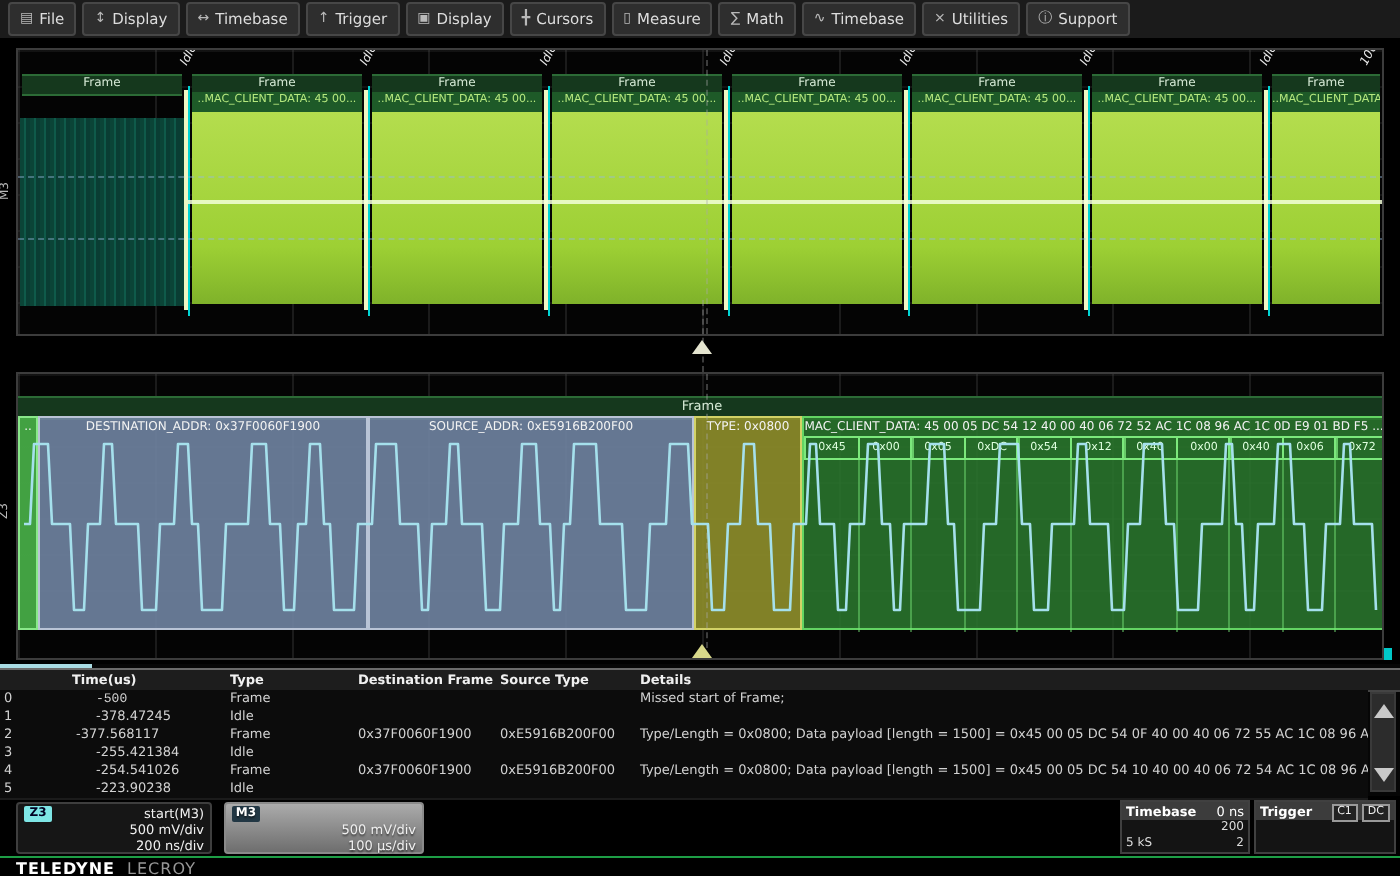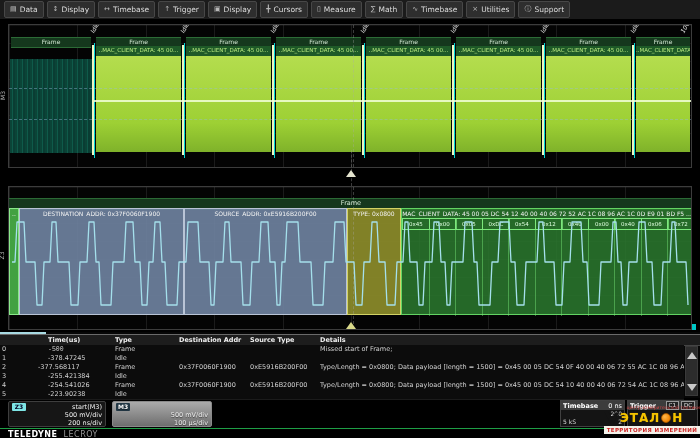--- a/index.html
+++ b/index.html
@@ -94,21 +94,21 @@
              line-height:8px;letter-spacing:.4px;white-space:nowrap;}
   .cyantick{position:absolute;background:#00c8c8;}
 </style>
 </head>
 <body>
 
 <div id="app">
   <div id="menubar">
       <div class="mbtn">
         <span class="ic">▤</span>
-        <span>Data</span>
+        <span>File</span>
       </div>
       <div class="mbtn">
         <span class="ic">↕</span>
         <span>Display</span>
       </div>
       <div class="mbtn">
         <span class="ic">↔</span>
         <span>Timebase</span>
       </div>
       <div class="mbtn">
@@ -243,23 +243,23 @@
   <span class="vlabel" style="left:-2px;top:252px">Z3</span>
   <svg id="wave" width="684" height="144" viewBox="0 0 684 144">
     <path id="wavepath" fill="none" stroke="#a5e0ec" stroke-width="1.3" stroke-linejoin="round" d="M4,76 L7,76 L9,36 L16,36 L18,76 L27,76 L29,119 L34,119 L36,76 L42,76 L44,36 L48,36 L50,76 L61,76 L63,119 L70,119 L72,76 L79,76 L81,36 L86,36 L88,76 L91,76 L93,119 L103,119 L105,76 L116,76 L118,36 L125,36 L127,76 L132,76 L134,119 L139,119 L141,76 L145,76 L147,36 L152,36 L154,76 L157,76 L159,119 L169,119 L171,76 L178,76 L180,36 L190,36 L192,76 L201,76 L203,119 L206,119 L208,76 L215,76 L217,36 L221,36 L223,76 L233,76 L235,119 L242,119 L244,76 L251,76 L253,36 L260,36 L262,76 L267,76 L269,119 L272,119 L274,76 L277,76 L279,36 L290,36 L292,76 L303,76 L305,119 L315,119 L317,76 L325,76 L327,36 L336,36 L338,76 L346,76 L348,119 L354,119 L356,76 L362,76 L364,36 L369,36 L371,76 L377,76 L379,119 L387,119 L389,76 L395,76 L397,36 L400,36 L402,76 L409,76 L411,119 L415,119 L417,76 L424,76 L426,36 L431,36 L433,76 L437,76 L439,119 L442,119 L444,76 L455,76 L457,36 L464,36 L466,76 L469,76 L471,119 L482,119 L484,76 L490,76 L492,36 L501,36 L503,76 L507,76 L509,119 L516,119 L518,76 L529,76 L531,36 L535,36 L537,76 L546,76 L548,119 L554,119 L556,76 L562,76 L564,36 L573,36 L575,76 L579,76 L581,119 L591,119 L593,76 L603,76 L605,36 L608,36 L610,76 L613,76 L615,119 L619,119 L621,76 L629,76 L631,36 L637,36 L639,76 L644,76 L646,119 L653,119 L655,76 L662,76 L664,36 L667,36 L669,76 L678,76 L680,119"></path>
   </svg>
   <div class="trig" style="left:346px;top:322px;border-bottom:7px solid #d8d88a"></div>
   <div class="cyantick" style="left:692px;top:324px;width:4px;height:6px"></div>
 
   <div id="tablewrap">
     <div class="ttab">100M Ethe...</div>
     <div class="thead">
-        <div class="thcell" style="left: 48px;">Time(us)</div>
+        <div class="thcell" style="left: 36px;">Time(us)</div>
         <div class="thcell" style="left: 115px;">Type</div>
-        <div class="thcell" style="left: 179px;">Destination Addr</div>
+        <div class="thcell" style="left: 179px;">Destination Frame</div>
         <div class="thcell" style="left: 250px;">Source Type</div>
         <div class="thcell" style="left: 320px;">Details</div>
       </div>
     <div id="tbody">
         <div class="trow" style="top: 13px;">
           <div class="tcell" style="left: 2px;">0</div>
           <div class="tcell" style="left: 48px; font-family: Liberation Mono, monospace;">-500</div>
           <div class="tcell" style="left: 115px;">Frame</div>
           <div class="tcell" style="left: 320px;">Missed start of Frame;</div>
         </div>
@@ -339,27 +339,13 @@
       <span><span class="tb-badge">C1</span><span class="tb-badge">DC</span></span>
       </div>
   </div>
 
   <div id="greenline"></div>
   <div id="footer">
     <span class="t1">TELEDYNE</span>
     <span class="t2">LECROY</span>
   </div>
 
-  <div id="watermark">
-    <div class="wm-top">центр измерительной техники</div>
-    <div class="wm-main">
-      <svg width="16" height="14" viewBox="0 0 20 14">
-        <path d="M1 0 L8 14 L10 9 L12 14 L19 0 L14 0 L10 7 L6 0 Z" fill="#141414"></path>
-      </svg>
-      <span class="wm-txt">
-          <span>ЭТАЛ</span>
-          <span class="wm-globe"></span>
-          <span>Н</span>
-        </span>
-    </div>
-    <div class="wm-bottom">ТЕРРИТОРИЯ ИЗМЕРЕНИЙ</div>
-  </div>
 </div>
 
 </body></html>

